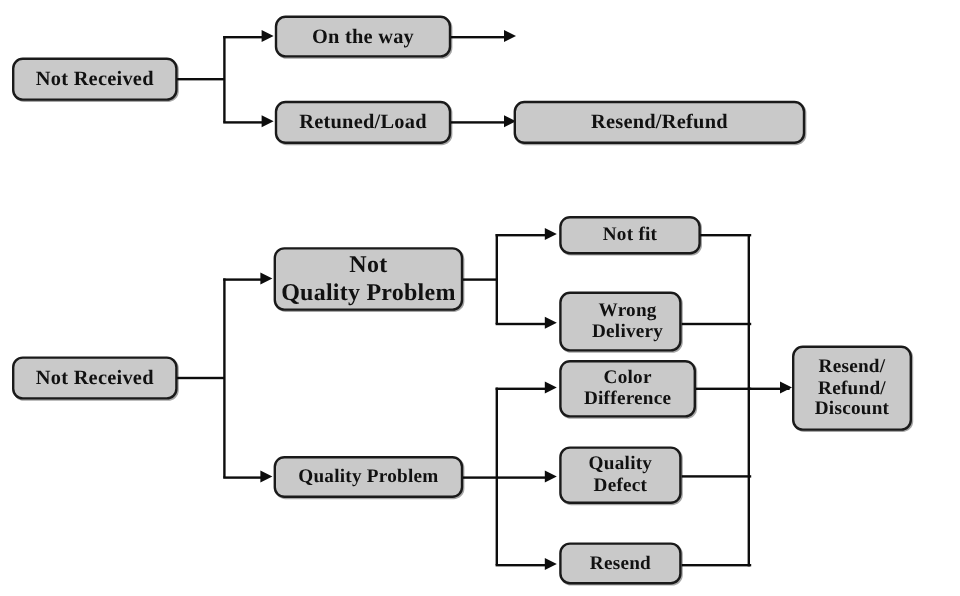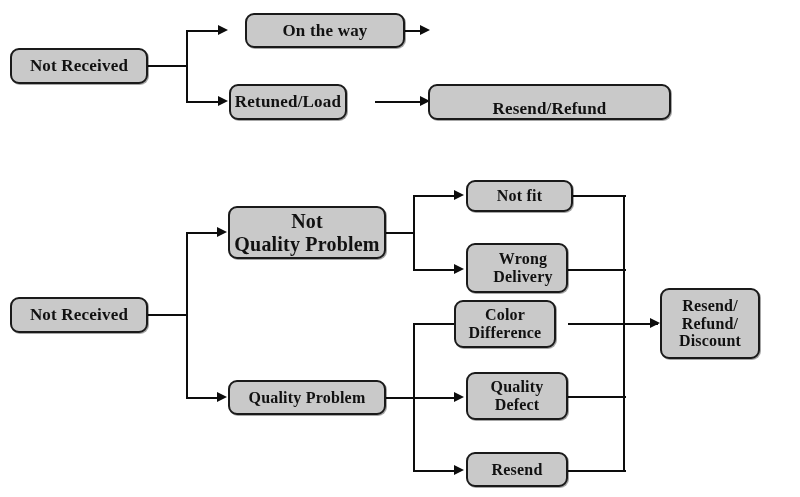--- a/index.html
+++ b/index.html
@@ -74,30 +74,30 @@
     <div class="arrowhead" style="left:420px; top:25px;"></div>
 
     <div class="hline" style="left:375px; top:101px; width:47px;"></div>
     <div class="arrowhead" style="left:420px; top:96px;"></div>
   </div>
 
   <div class="node" style="left:10px; top:48px; width:138px; height:36px; font-size:17px;">
     <span>Not Received</span>
   </div>
 
-  <div class="node" style="left:229px; top:13px; width:160px; height:35px; font-size:17px;margin-left:16px;">
+  <div class="node" style="left:229px; top:13px; width:147px; height:35px; font-size:17px;">
     <span>On the way</span>
   </div>
 
 
-  <div class="node" style="left:229px; top:84px; width:118px; height:36px; font-size:17px;">
+  <div class="node" style="left:229px; top:84px; width:147px; height:36px; font-size:17px;">
     <span>Retuned/Load</span>
   </div>
 
-  <div class="node" style="left:428px; top:84px; width:243px; height:36px; font-size:17px;align-items:flex-end;">
+  <div class="node" style="left:428px; top:84px; width:243px; height:36px; font-size:17px;">
     <span>Resend/Refund</span>
   </div>
 
   <div class="edge-group">
 
     <div class="hline" style="left:147px; top:314px; width:40px;"></div>
     <div class="vline" style="left:186px; top:232px; height:166px;"></div>
 
     <div class="hline" style="left:186px; top:232px; width:34px;"></div>
     <div class="arrowhead" style="left:217px; top:227px;"></div>
@@ -137,30 +137,30 @@
 
   <div class="node" style="left:228px; top:206px; width:158px; height:53px; font-size:20px;">
     <span>Not
 Quality Problem</span>
   </div>
 
   <div class="node" style="left:228px; top:380px; width:158px; height:35px; font-size:16px;">
     <span>Quality Problem</span>
   </div>
 
-  <div class="node" style="left:466px; top:180px; width:107px; height:32px; font-size:16px;">
+  <div class="node" style="left:466px; top:180px; width:118px; height:32px; font-size:16px;">
     <span>Not fit</span>
   </div>
 
   <div class="node" style="left:466px; top:243px; width:102px; height:50px; font-size:16px;padding-left:12px;">
     <span>Wrong
 Delivery</span>
   </div>
 
-  <div class="node" style="left:454px; top:300px; width:102px; height:48px; font-size:16px;">
+  <div class="node" style="left:466px; top:300px; width:114px; height:48px; font-size:16px;">
     <span>Color
 Difference</span>
   </div>
 
   <div class="node" style="left:466px; top:372px; width:102px; height:48px; font-size:16px;">
     <span>Quality
 Defect</span>
   </div>
 
   <div class="node" style="left:466px; top:452px; width:102px; height:35px; font-size:16px;">

